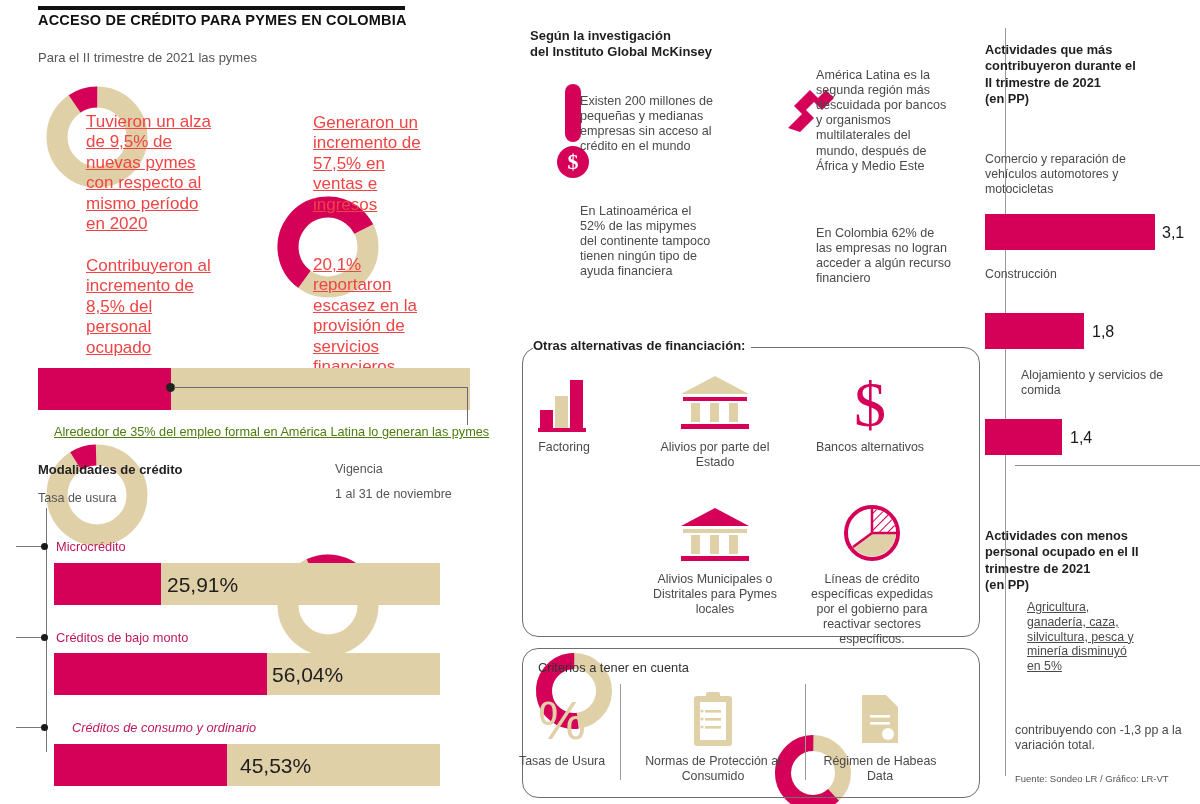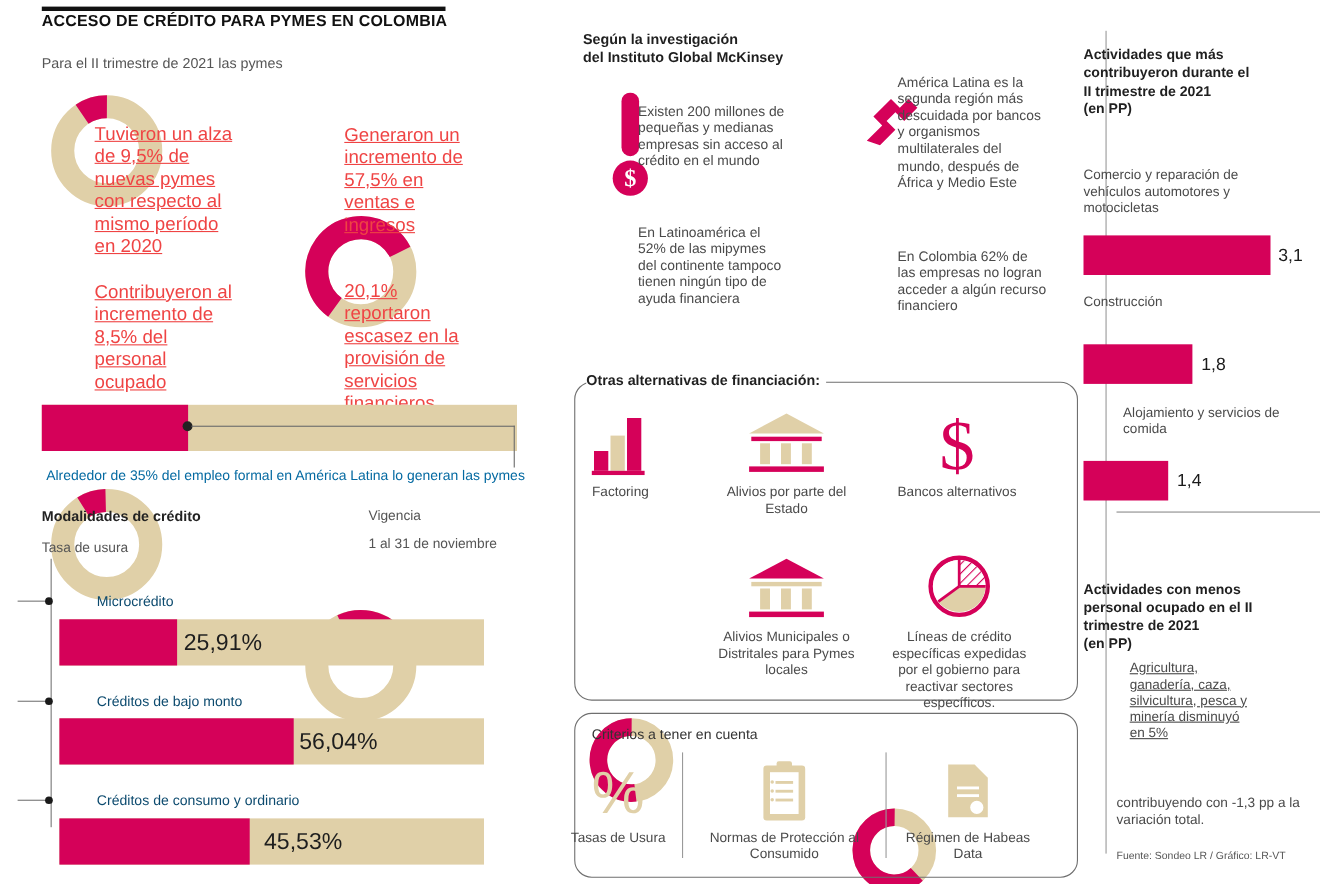--- a/index.html
+++ b/index.html
@@ -26,33 +26,33 @@
   .donut svg{display:block;}
   .kpi-text{position:absolute;font-size:17px;line-height:1.2;color:#ef4444;width:130px;text-decoration:underline;}
 
   
   #emp-bar-wrap{left:8px;top:368px;width:432px;height:42px;}
   #emp-bar-bg{position:absolute;left:0;top:0;width:432px;height:42px;background:#E0D0A8;}
   #emp-bar-fill{position:absolute;left:0;top:0;width:133px;height:42px;background:#D50159;}
   #emp-dot{position:absolute;left:128px;top:15px;width:9px;height:9px;border-radius:50%;background:#222;}
   #emp-line{position:absolute;left:136px;top:19px;width:294px;height:1px;background:#6b6b6b;}
   #emp-line-v{position:absolute;left:429px;top:19px;width:1px;height:38px;background:#6b6b6b;}
-  #emp-caption{left:12px;top:425px;font-size:12.7px;color:#0369a1;}
+  #emp-caption{left:24px;top:425px;font-size:12.7px;color:#4d7c0f;text-decoration:underline;}
 
   
   #modal-title{left:8px;top:462px;font-size:13px;font-weight:bold;color:#222;}
   #vigencia-label{left:305px;top:462px;font-size:12.5px;color:#555;}
   #vigencia-value{left:305px;top:487px;font-size:12.5px;color:#555;}
   #tasa-label{left:8px;top:491px;font-size:12.5px;color:#555;}
 
   #bracket-v{left:16px;top:508px;width:1px;height:244px;background:#777;}
   .bracket-h{position:absolute;left:16px;width:28px;height:1px;background:#777;}
   .bracket-dot{position:absolute;width:7px;height:7px;border-radius:50%;background:#1a1a1a;}
 
-  .mod-name{position:absolute;font-size:12.8px;color:#0c4a6e;margin-left:32px;}
+  .mod-name{position:absolute;font-size:12.8px;color:#be185d;}
   .mod-bar{position:absolute;height:42px;background:#E0D0A8;}
   .mod-bar-fill{position:absolute;left:0;top:0;height:42px;background:#D50159;}
   .mod-val{position:absolute;font-size:21px;color:#1e1e1e;}
 
   
   #mck-title{left:500px;top:28px;font-size:13px;font-weight:bold;color:#1f1f1f;line-height:1.25;}
 
   .c-text{position:absolute;font-size:12.6px;line-height:1.2;color:#4a4a4a;}
 
   #otras-title{left:503px;top:338px;font-size:13px;font-weight:bold;color:#1f1f1f;background:#fff;padding:0 6px 0 0;z-index:3;}
@@ -143,21 +143,21 @@
     <div class="mod-bar-fill" style="width:107px;"></div>
   </div>
   <div class="mod-val" style="left:167px;top:573px;">25,91%</div>
 
   <div class="mod-name" style="left:56px;top:630px;">Créditos de bajo monto</div>
   <div class="mod-bar" style="left:54px;top:653px;width:386px;">
     <div class="mod-bar-fill" style="width:213px;"></div>
   </div>
   <div class="mod-val" style="left:272px;top:663px;">56,04%</div>
 
-  <div class="mod-name" style="left:56px;top:720px;">Créditos de consumo y ordinario</div>
+  <div class="mod-name" style="left:72px;top:720px;font-style:italic;">Créditos de consumo y ordinario</div>
   <div class="mod-bar" style="left:54px;top:744px;width:386px;">
     <div class="mod-bar-fill" style="width:173px;"></div>
   </div>
   <div class="mod-val" style="left:240px;top:754px;">45,53%</div>
 
   <div class="abs" id="mck-title">
     <span>Según la investigación</span><br>
     <span>del Instituto Global McKinsey</span>
   </div>
 

